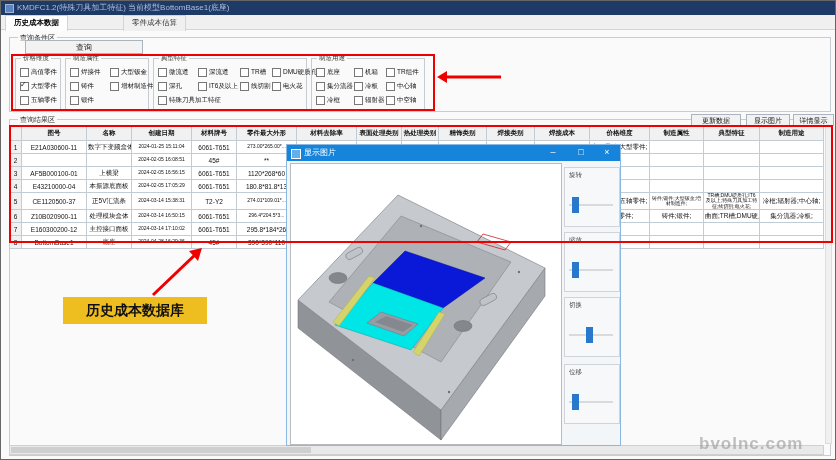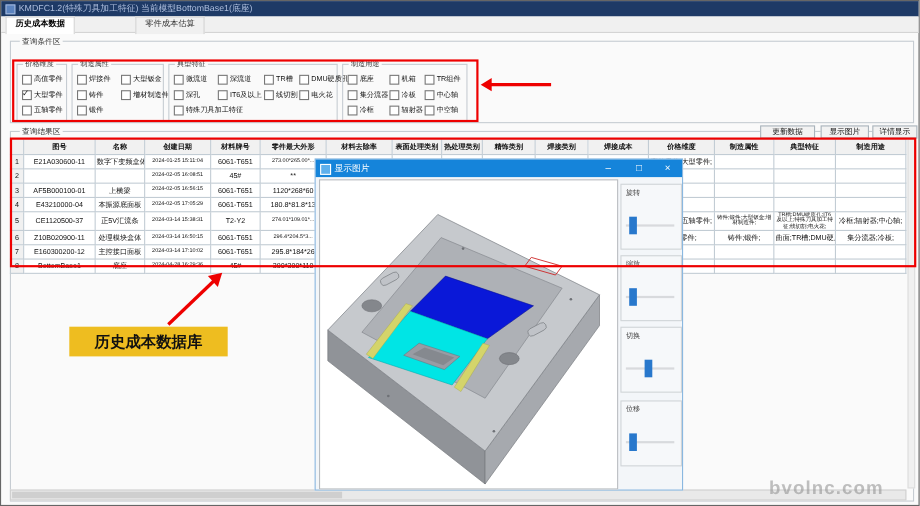--- a/index.html
+++ b/index.html
@@ -100,20 +100,21 @@
   </div>
 
   <div class="abs tabbar">
     <div class="tab active" style="left:4px;">历史成本数据</div>
     <div class="tab" style="left:82px;margin-left:40px;">零件成本估算</div>
   </div>
 
   <div class="abs grpbox" style="left:8px;top:36px;width:822px;height:75px;">
     <span class="grpbox-label">查询条件区</span>
   </div>
+  <div class="abs querybtn">查询</div>
 
   <div id="filters">
       <div class="grp grp0">
         <span class="gl">价格维度</span>
         <div class="items">
           <label class="cbitem">
             <span class="cb"></span>
             <span class="cblabel">高值零件</span>
           </label>
           <label class="cbitem">

